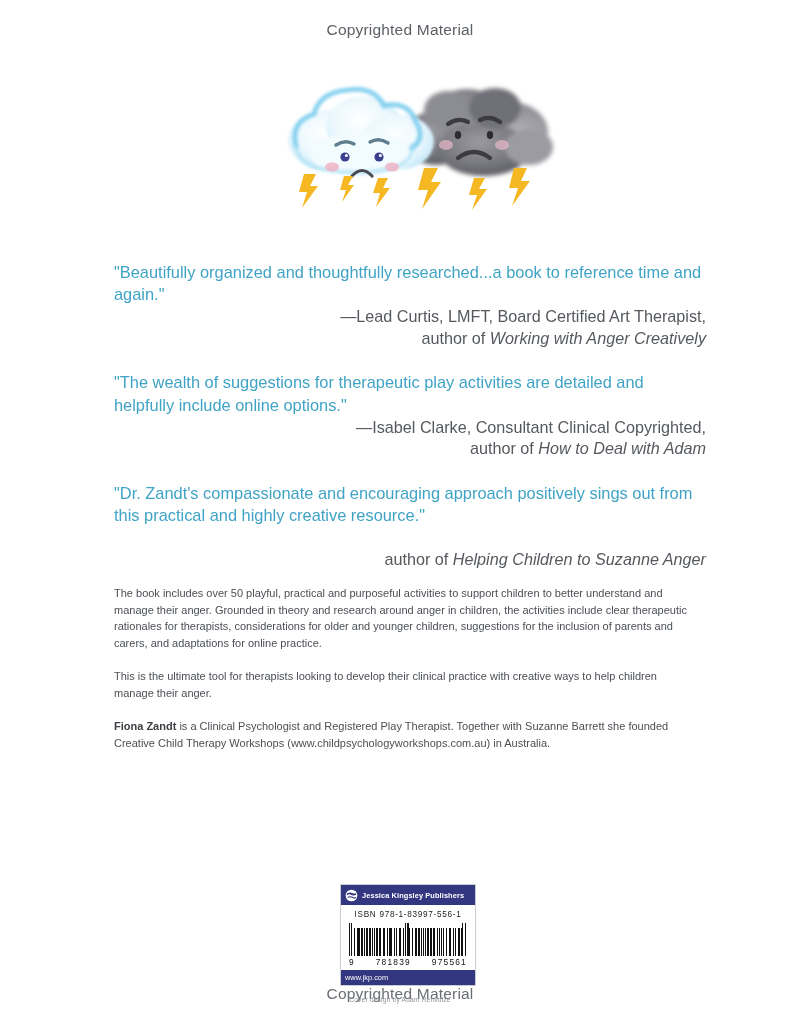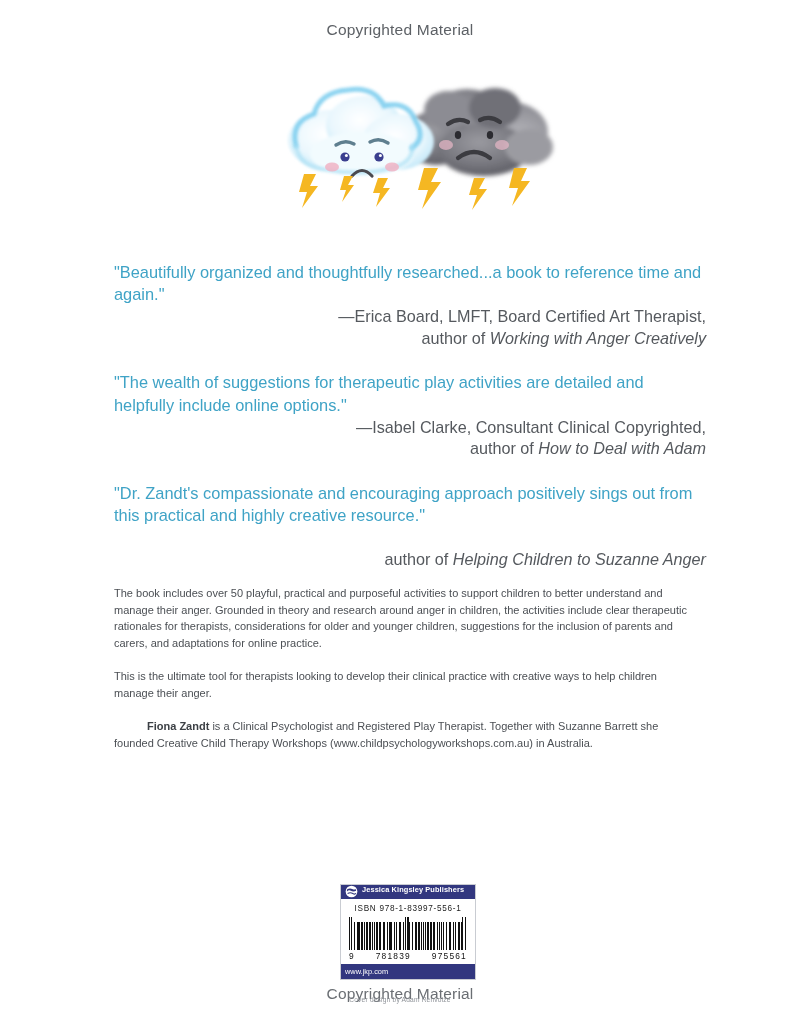--- a/index.html
+++ b/index.html
@@ -81,37 +81,37 @@
     top: 585px;
     width: 576px;
   }
   .body-copy p {
     color: #4b4f54;
     font-size: 11px;
     line-height: 1.5;
     margin: 0 0 17px 0;
   }
   .body-copy p:last-child { margin-bottom: 0; }
-  .body-copy .author-name { font-weight: bold; color: #3c4045; margin-left: 33px; }
+  .body-copy .author-name { font-weight: bold; color: #3c4045; }
 
   
   .isbn-block {
     position: absolute;
     left: 340px;
     top: 884px;
     width: 136px;
     background: #ffffff;
     border: 1px solid #c9ccd2;
     box-sizing: border-box;
   }
   .pub-band {
     background: #32377f;
-    height: 14px;
+    height: 20px;
     display: flex;
-    align-items: flex-start;
+    align-items: center;
     padding-left: 4px;
     box-sizing: border-box;
   }
   .pub-logo {
     width: 13px;
     height: 13px;
     flex: 0 0 auto;
     margin-right: 4px;
   }
   .pub-logo svg { display: block; width: 13px; height: 13px; }
@@ -268,21 +268,21 @@
         <path d="M262 118 l13 0 l-6 13 l9 0 l-18 25 l6 -18 l-9 0 z"></path>
       </g>
     </svg>
   </div>
 
   <div class="endorsements">
 
     <div class="endorsement">
       <p class="quote-text">"Beautifully organized and thoughtfully researched...a book to reference time and again."</p>
       <p class="quote-attrib">
-        <span>—Erica Board, LMFT, Board Certified Art Therapist,</span><br>
+        <span>—Lead Curtis, LMFT, Board Certified Art Therapist,</span><br>
         <span>author of </span><span class="work">Working with Anger Creatively</span>
       </p>
     </div>
 
     <div class="endorsement">
       <p class="quote-text">"The wealth of suggestions for therapeutic play activities are detailed and helpfully include online options."</p>
       <p class="quote-attrib">
         <span>—Isabel Clarke, Consultant Clinical Copyrighted,</span><br>
         <span>author of </span><span class="work">How to Deal with Adam</span>
       </p>

